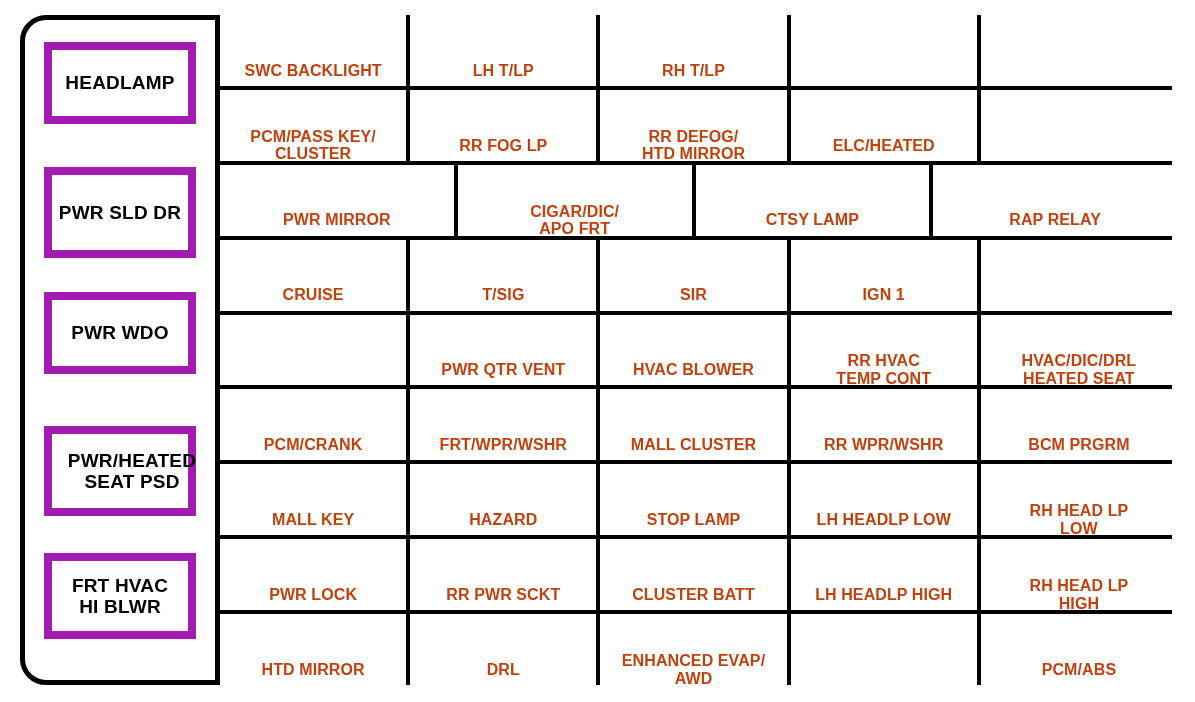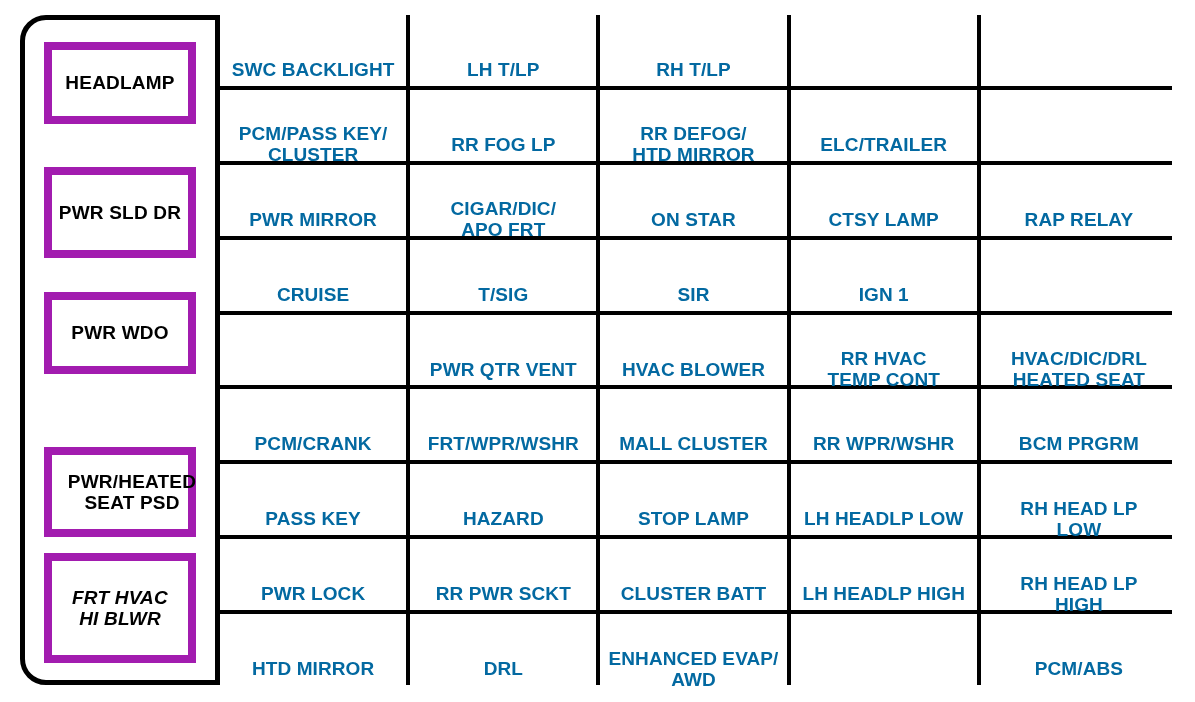--- a/index.html
+++ b/index.html
@@ -61,22 +61,22 @@
     font-weight: 700;
     letter-spacing: 0.2px;
     line-height: 1.12;
     color: #000000;
     white-space: pre-line;
   }
 
   .relay-slot-0 { top: 27px;  height: 82px;  }
   .relay-slot-1 { top: 152px; height: 91px;  }
   .relay-slot-2 { top: 277px; height: 82px;  }
-  .relay-slot-3 { top: 432px; height: 90px; padding-left: 24px;  }
-  .relay-slot-4 { top: 538px; height: 110px; font-style: italic;  }
+  .relay-slot-3 { top: 411px; height: 90px; padding-left: 24px;  }
+  .relay-slot-4 { top: 538px; height: 86px;  }
 
   
   .fuse-grid {
     position: absolute;
     left: 215px;
     top: 15px;
     width: 957px;
     height: 670px;
     box-sizing: border-box;
     border-left: 5px solid #000000;
@@ -102,25 +102,25 @@
     justify-content: center;
     text-align: center;
     padding: 1px 3px;
     background: #ffffff;
   }
   .grid-cell:last-child {
     border-right: none;
     padding-left: 8px;
   }
   .cell-label {
-    font-size: 19px;
+    font-size: 16px;
     font-weight: 700;
     letter-spacing: 0.1px;
     line-height: 1.1;
-    color: #0369a1;
+    color: #c2410c;
     white-space: pre-line;
     margin-top: 40px;
   }
 </style>
 </head>
 <body>
 
 <div id="fuse-panel">
 
   <div class="housing-outline"></div>
@@ -165,36 +165,33 @@
 CLUSTER</span>
         </div>
         <div class="grid-cell">
           <span class="cell-label">RR FOG LP</span>
         </div>
         <div class="grid-cell">
           <span class="cell-label">RR DEFOG/
 HTD MIRROR</span>
         </div>
         <div class="grid-cell">
-          <span class="cell-label">ELC/TRAILER</span>
+          <span class="cell-label">ELC/HEATED</span>
         </div>
         <div class="grid-cell cell-empty"></div>
       </div>
       <div class="grid-row">
         <div class="grid-cell">
           <span class="cell-label">PWR MIRROR</span>
         </div>
         <div class="grid-cell">
           <span class="cell-label">CIGAR/DIC/
 APO FRT</span>
         </div>
         <div class="grid-cell">
-          <span class="cell-label">ON STAR</span>
-        </div>
-        <div class="grid-cell">
           <span class="cell-label">CTSY LAMP</span>
         </div>
         <div class="grid-cell">
           <span class="cell-label">RAP RELAY</span>
         </div>
       </div>
       <div class="grid-row">
         <div class="grid-cell">
           <span class="cell-label">CRUISE</span>
         </div>
@@ -238,21 +235,21 @@
         </div>
         <div class="grid-cell">
           <span class="cell-label">RR WPR/WSHR</span>
         </div>
         <div class="grid-cell">
           <span class="cell-label">BCM PRGRM</span>
         </div>
       </div>
       <div class="grid-row">
         <div class="grid-cell">
-          <span class="cell-label">PASS KEY</span>
+          <span class="cell-label">MALL KEY</span>
         </div>
         <div class="grid-cell">
           <span class="cell-label">HAZARD</span>
         </div>
         <div class="grid-cell">
           <span class="cell-label">STOP LAMP</span>
         </div>
         <div class="grid-cell">
           <span class="cell-label">LH HEADLP LOW</span>
         </div>

